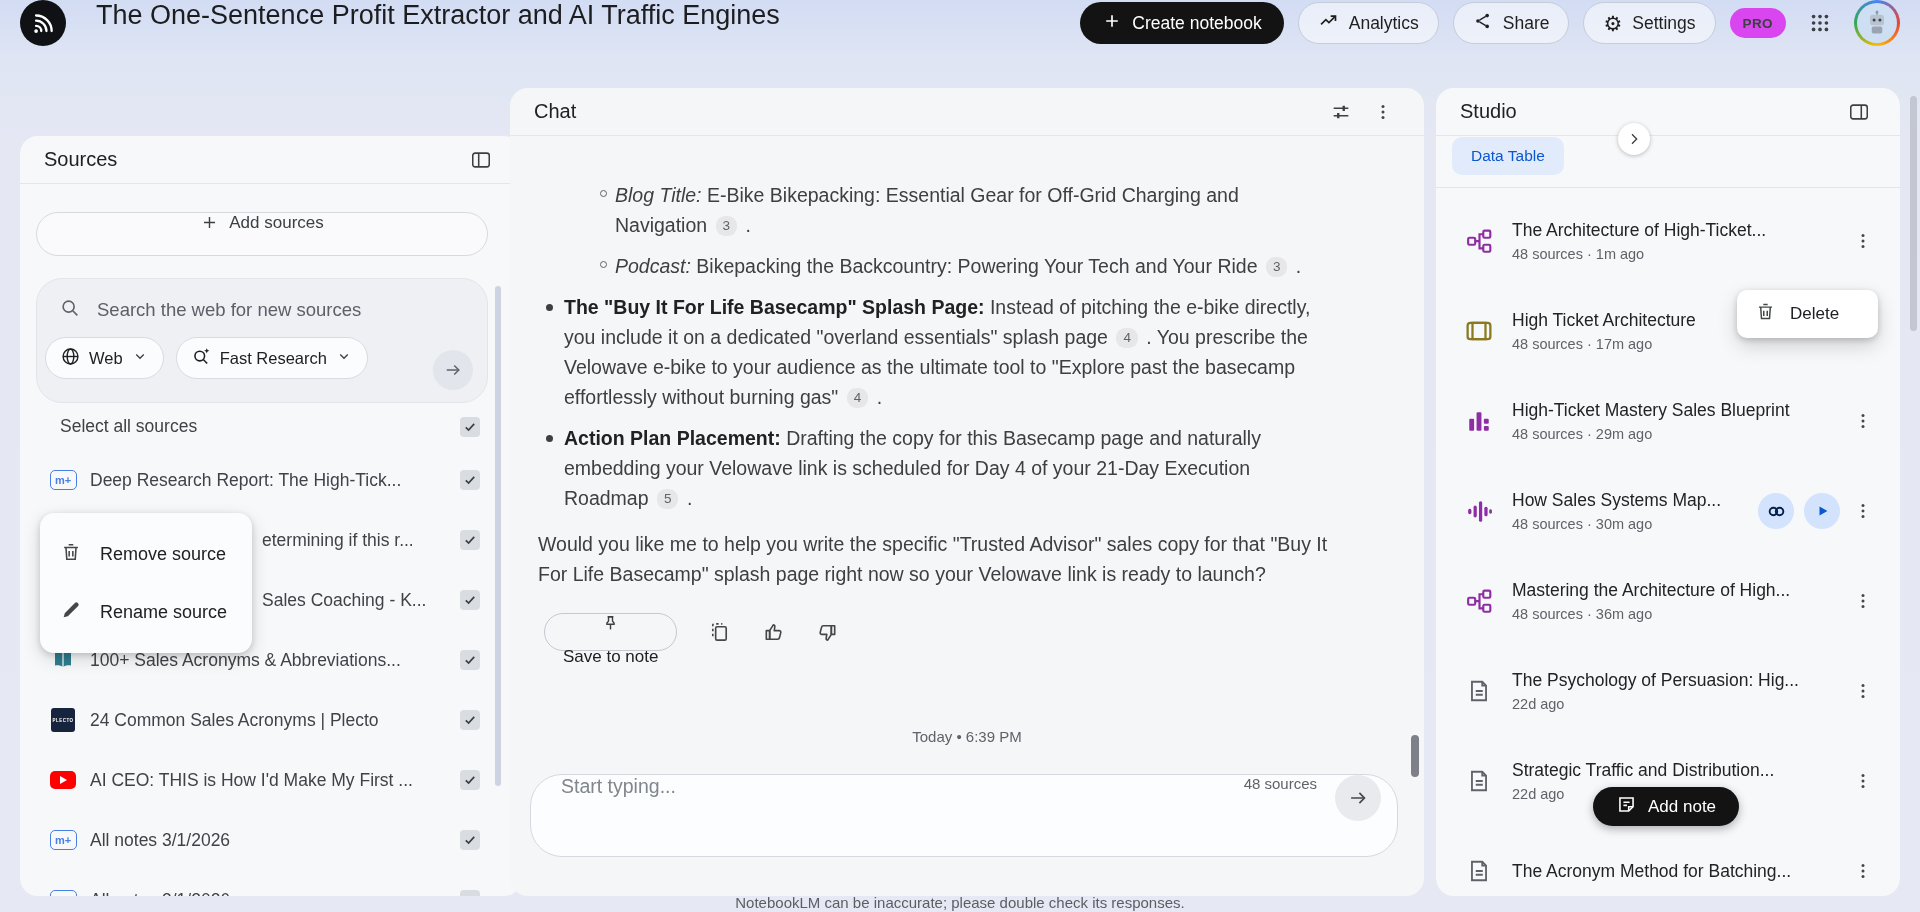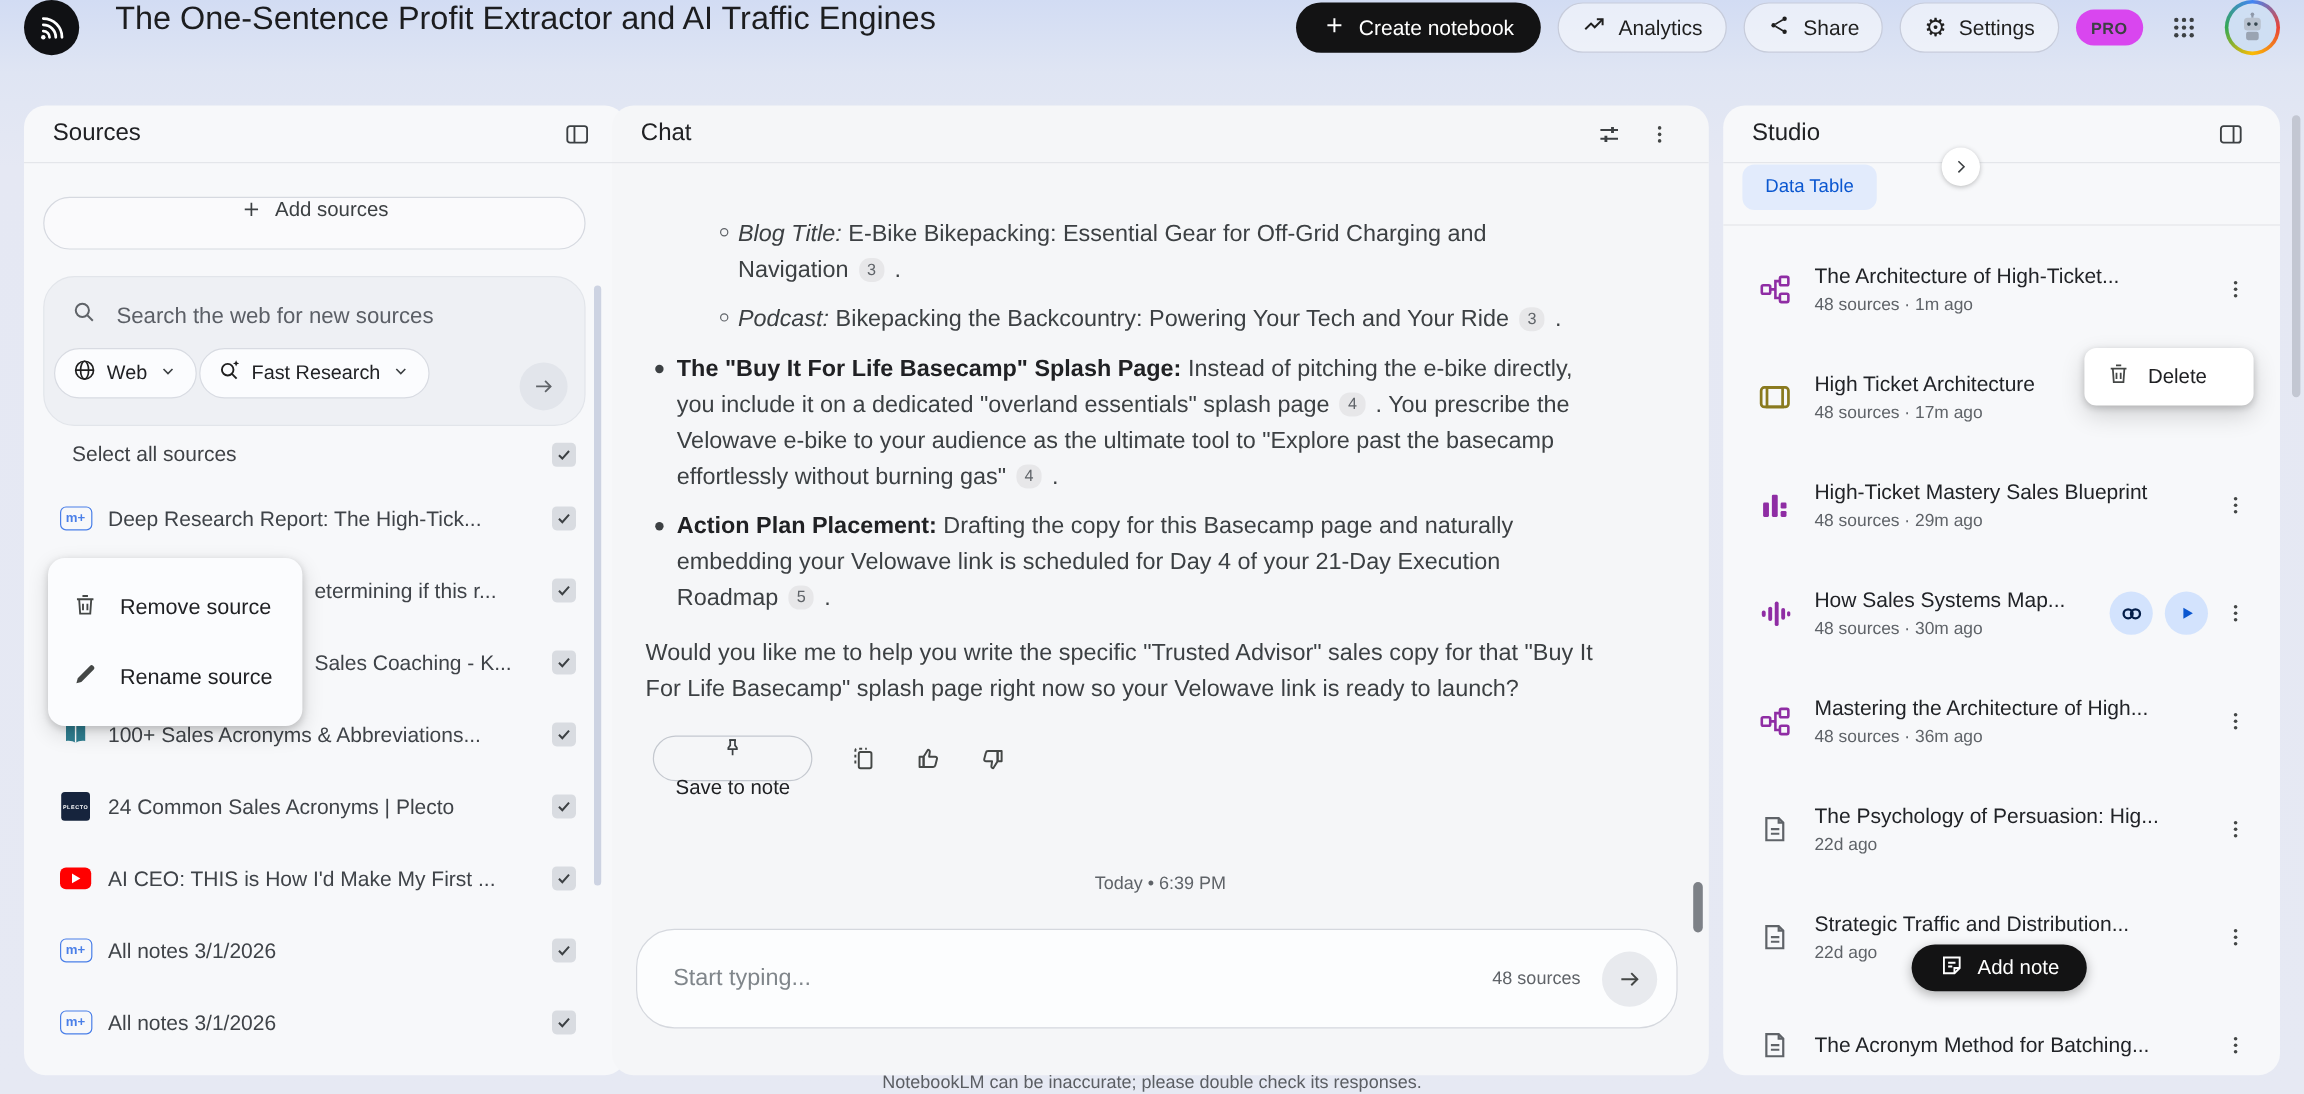--- a/index.html
+++ b/index.html
@@ -15,34 +15,34 @@
   .hdr-right { display:flex; align-items:center; gap:14px; }
   .btn-black { height:42px; border-radius:22px; background:#131314; color:#fff; display:flex; align-items:center; gap:10px; padding:0 22px; font-size:17.5px; cursor:pointer; }
   .btn-pill { height:42px; border-radius:22px; background:rgba(255,255,255,.5); border:1px solid #c7ccdb; display:flex; align-items:center; gap:10px; padding:0 19px; font-size:17.5px; color:#1f1f1f; cursor:pointer; }
   .pro-badge { height:30px; border-radius:15px; background:#d946ef; padding:0 13px; display:flex; align-items:center; font-size:13.5px; color:#3c4043; font-weight:bold; letter-spacing:.4px; }
   .grid-btn { width:40px; height:40px; display:flex; align-items:center; justify-content:center; cursor:pointer; }
   .avatar { width:46px; height:46px; border-radius:50%; padding:3px; background:conic-gradient(#4285f4,#ea4335,#fbbc04,#34a853,#4285f4); cursor:pointer; }
   .avatar-inner { width:100%; height:100%; border-radius:50%; background:#cfdff3; display:flex; align-items:center; justify-content:center; overflow:hidden; }
 
   
   .panel { position:absolute; top:88px; bottom:16px; background:#f7f8fa; border-radius:18px; overflow:hidden; }
-  .panel-sources { left:20px;  width:502px; }
+  .panel-sources { left:20px;  width:502px;margin-top:48px; }
   .panel-chat    { left:510px; width:914px; background:#f5f6f8; }
   .panel-studio  { left:1436px; width:464px; }
   .p-header { position:absolute; top:0; left:0; right:0; height:47px; display:flex; align-items:center; padding:0 24px; }
   .p-title { font-size:20px; color:#202124; flex:1; }
   .p-divider { position:absolute; left:0; right:0; top:47px; height:1px; background:#e4e6ea; }
   .icon-btn { width:34px; height:34px; display:flex; align-items:center; justify-content:center; cursor:pointer; border-radius:50%; }
 
   
   .add-sources { position:absolute; left:16px; right:34px; top:76px; height:44px; border:1px solid #d6d9e0; border-radius:22px; display:flex; align-items:flex-start; justify-content:center; gap:10px; font-size:17px; color:#3c4043; cursor:pointer; background:rgba(255,255,255,.35); }
   .search-box { position:absolute; left:16px; right:34px; top:142px; height:125px; background:#eef0f4; border:1px solid #e2e5ea; border-radius:26px; }
   .search-row { display:flex; align-items:center; gap:16px; padding:18px 20px 6px 22px; }
   .search-ph { font-size:18.5px; color:#5b5f66; }
-  .chip-row { display:flex; align-items:center; gap:2px; padding:8px 0 0 8px; }
+  .chip-row { display:flex; align-items:center; gap:12px; padding:8px 0 0 8px; }
   .chip { height:42px; border-radius:21px; border:1px solid #d8dbe2; background:#fbfcfe; display:flex; align-items:center; gap:8px; padding:0 14px; font-size:16.5px; color:#202124; cursor:pointer; }
   .send-circle { position:absolute; right:14px; bottom:12px; width:40px; height:40px; border-radius:50%; background:#e2e5eb; display:flex; align-items:center; justify-content:center; cursor:pointer; }
   .select-all { position:absolute; left:40px; right:42px; top:280px; display:flex; align-items:center; justify-content:space-between; font-size:17.5px; color:#3f4246; }
   .src-list { position:absolute; top:314px; left:16px; right:16px; }
   .src-row { height:60px; display:flex; align-items:center; padding:0 26px 0 12px; border-radius:30px; cursor:pointer; }
   .src-ico { width:30px; flex:none; display:flex; justify-content:center; }
   .src-title { flex:1; margin-left:12px; font-size:17.5px; color:#3f4348; white-space:nowrap; overflow:hidden; }
   .cover-spacer { width:202px; flex:none; }
   .checkbox { width:20px; height:20px; border-radius:4px; background:#d9dce1; display:flex; align-items:center; justify-content:center; flex:none; margin-left:10px; cursor:pointer; }
   .md-ico { width:27px; height:20px; border:1.7px solid #4a7fe8; border-radius:5px; color:#4a7fe8; font-size:11px; font-weight:bold; display:flex; align-items:center; justify-content:center; }
@@ -60,21 +60,21 @@
   .msg-sub { padding-left:77px; }
   .msg-sub .marker { position:absolute; left:62px; top:10px; width:7px; height:7px; border:1.6px solid #5f6368; border-radius:50%; }
   .msg-bullet { padding-left:26px; }
   .msg-bullet .marker { position:absolute; left:8px; top:12px; width:7px; height:7px; background:#3c4043; border-radius:50%; }
   .msg-para { margin-top:16px; }
   .cite { display:inline-block; background:#e7e7e9; color:#5f6368; border-radius:9px; padding:0 7px; font-size:13.5px; line-height:20px; vertical-align:2px; margin:0 3px; cursor:pointer; }
   .save-row { display:flex; align-items:center; gap:30px; margin-top:24px; margin-left:6px; }
   .save-note-btn { height:38px; border:1px solid #c4c8cf; border-radius:20px; display:flex; align-items:center; gap:9px; padding:0 18px; font-size:17px; color:#202124; cursor:pointer;flex-direction:column; }
   .chat-act { width:24px; height:24px; cursor:pointer; display:flex; align-items:center; justify-content:center; }
   .chat-timestamp { position:absolute; left:0; right:0; top:640px; text-align:center; font-size:15px; color:#5f6368; }
-  .chat-input { position:absolute; left:20px; right:26px; top:686px; height:83px; background:#fcfdfe; border:1px solid #d5d8de; border-radius:32px; display:flex; align-items:center; padding:0 16px 0 30px; }
+  .chat-input { position:absolute; left:20px; right:26px; top:686px; height:83px; background:#fcfdfe; border:1px solid #d5d8de; border-radius:32px; display:flex; align-items:flex-start; padding:0 16px 0 30px; }
   .chat-input input { flex:1; border:none; outline:none; background:transparent; font-size:19.5px; color:#1f1f1f; font-family:"Liberation Sans",sans-serif; }
   .chat-input input::placeholder { color:#80868b; }
   .src-count { font-size:15px; color:#5f6368; margin-right:18px; white-space:nowrap; }
   .send-btn { width:46px; height:46px; border-radius:50%; background:#e8eaee; display:flex; align-items:center; justify-content:center; cursor:pointer; flex:none; }
   .chat-scrollbar { position:absolute; right:5px; top:647px; width:8px; height:42px; border-radius:4px; background:#7d8187; }
 
   
   .chip-strip { position:absolute; top:47px; left:0; right:0; height:52px; }
   .dt-chip { position:absolute; left:16px; top:2px; height:38px; border-radius:10px; background:#e2ebfc; color:#0b57d0; font-size:15.5px; display:flex; align-items:center; padding:0 19px; cursor:pointer; }
   .chip-next { position:absolute; left:182px; top:-12px; width:32px; height:32px; border-radius:50%; background:#fff; box-shadow:0 1px 4px rgba(0,0,0,.25); display:flex; align-items:center; justify-content:center; cursor:pointer; }

